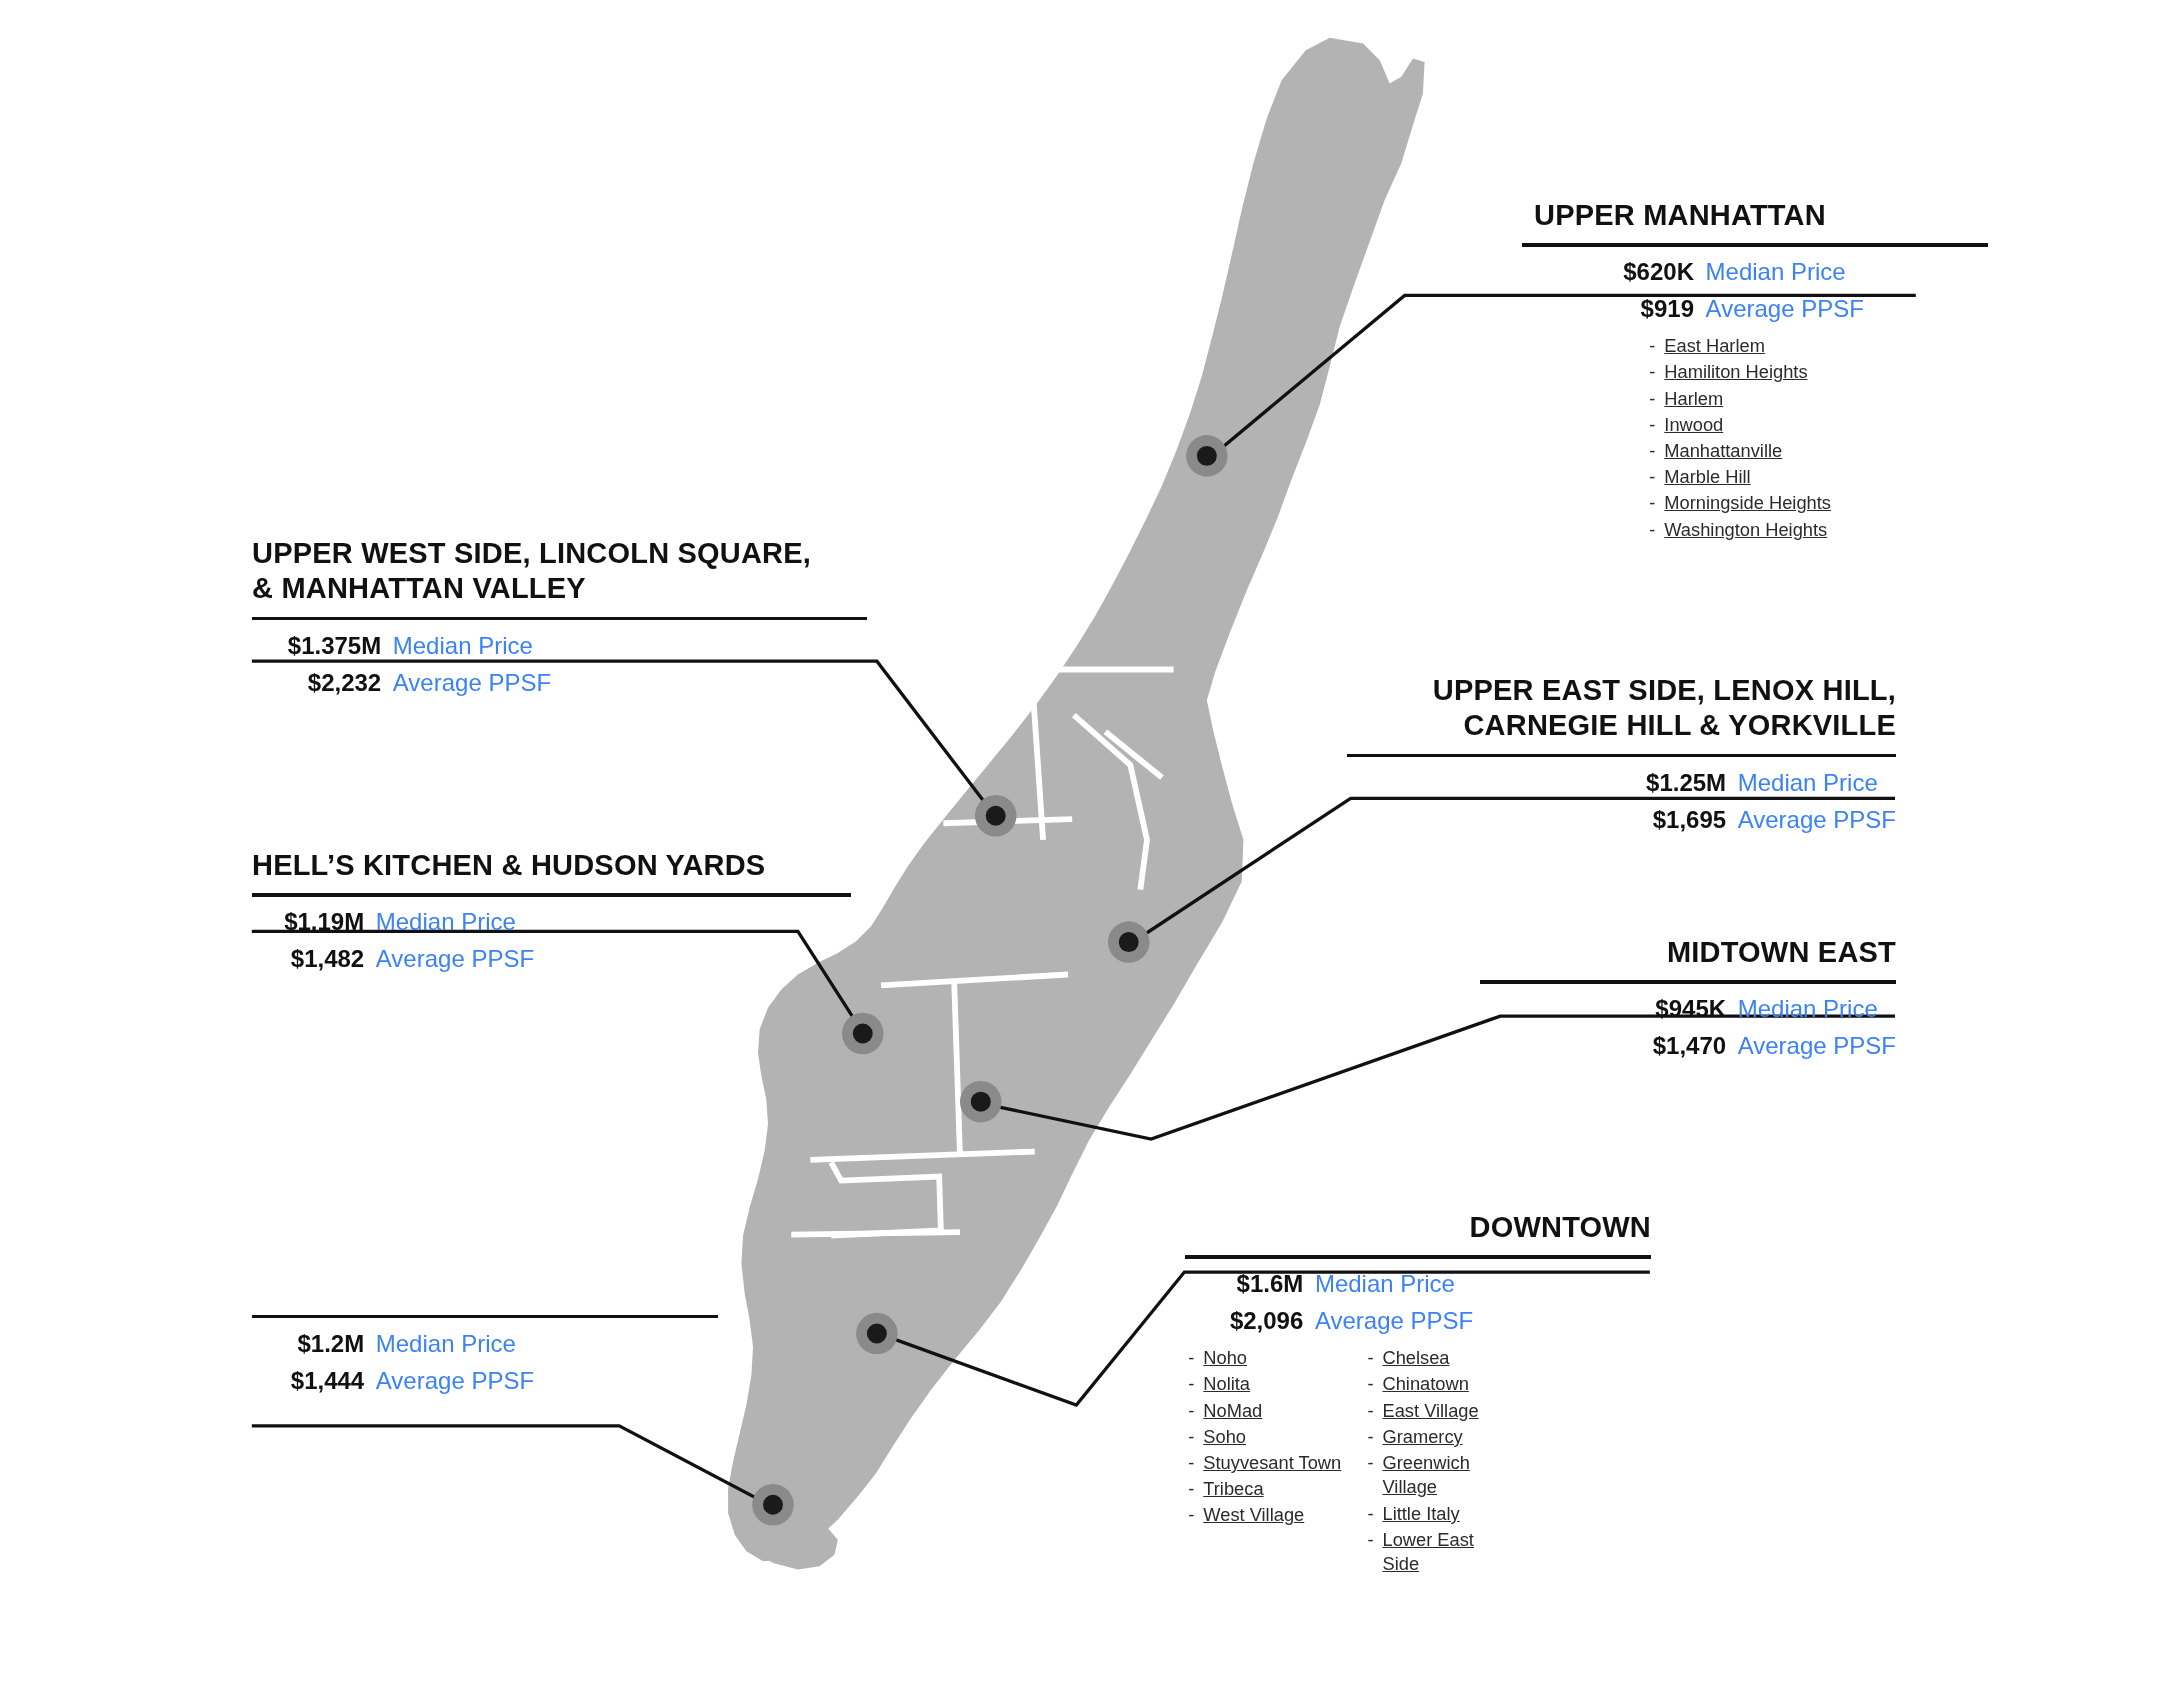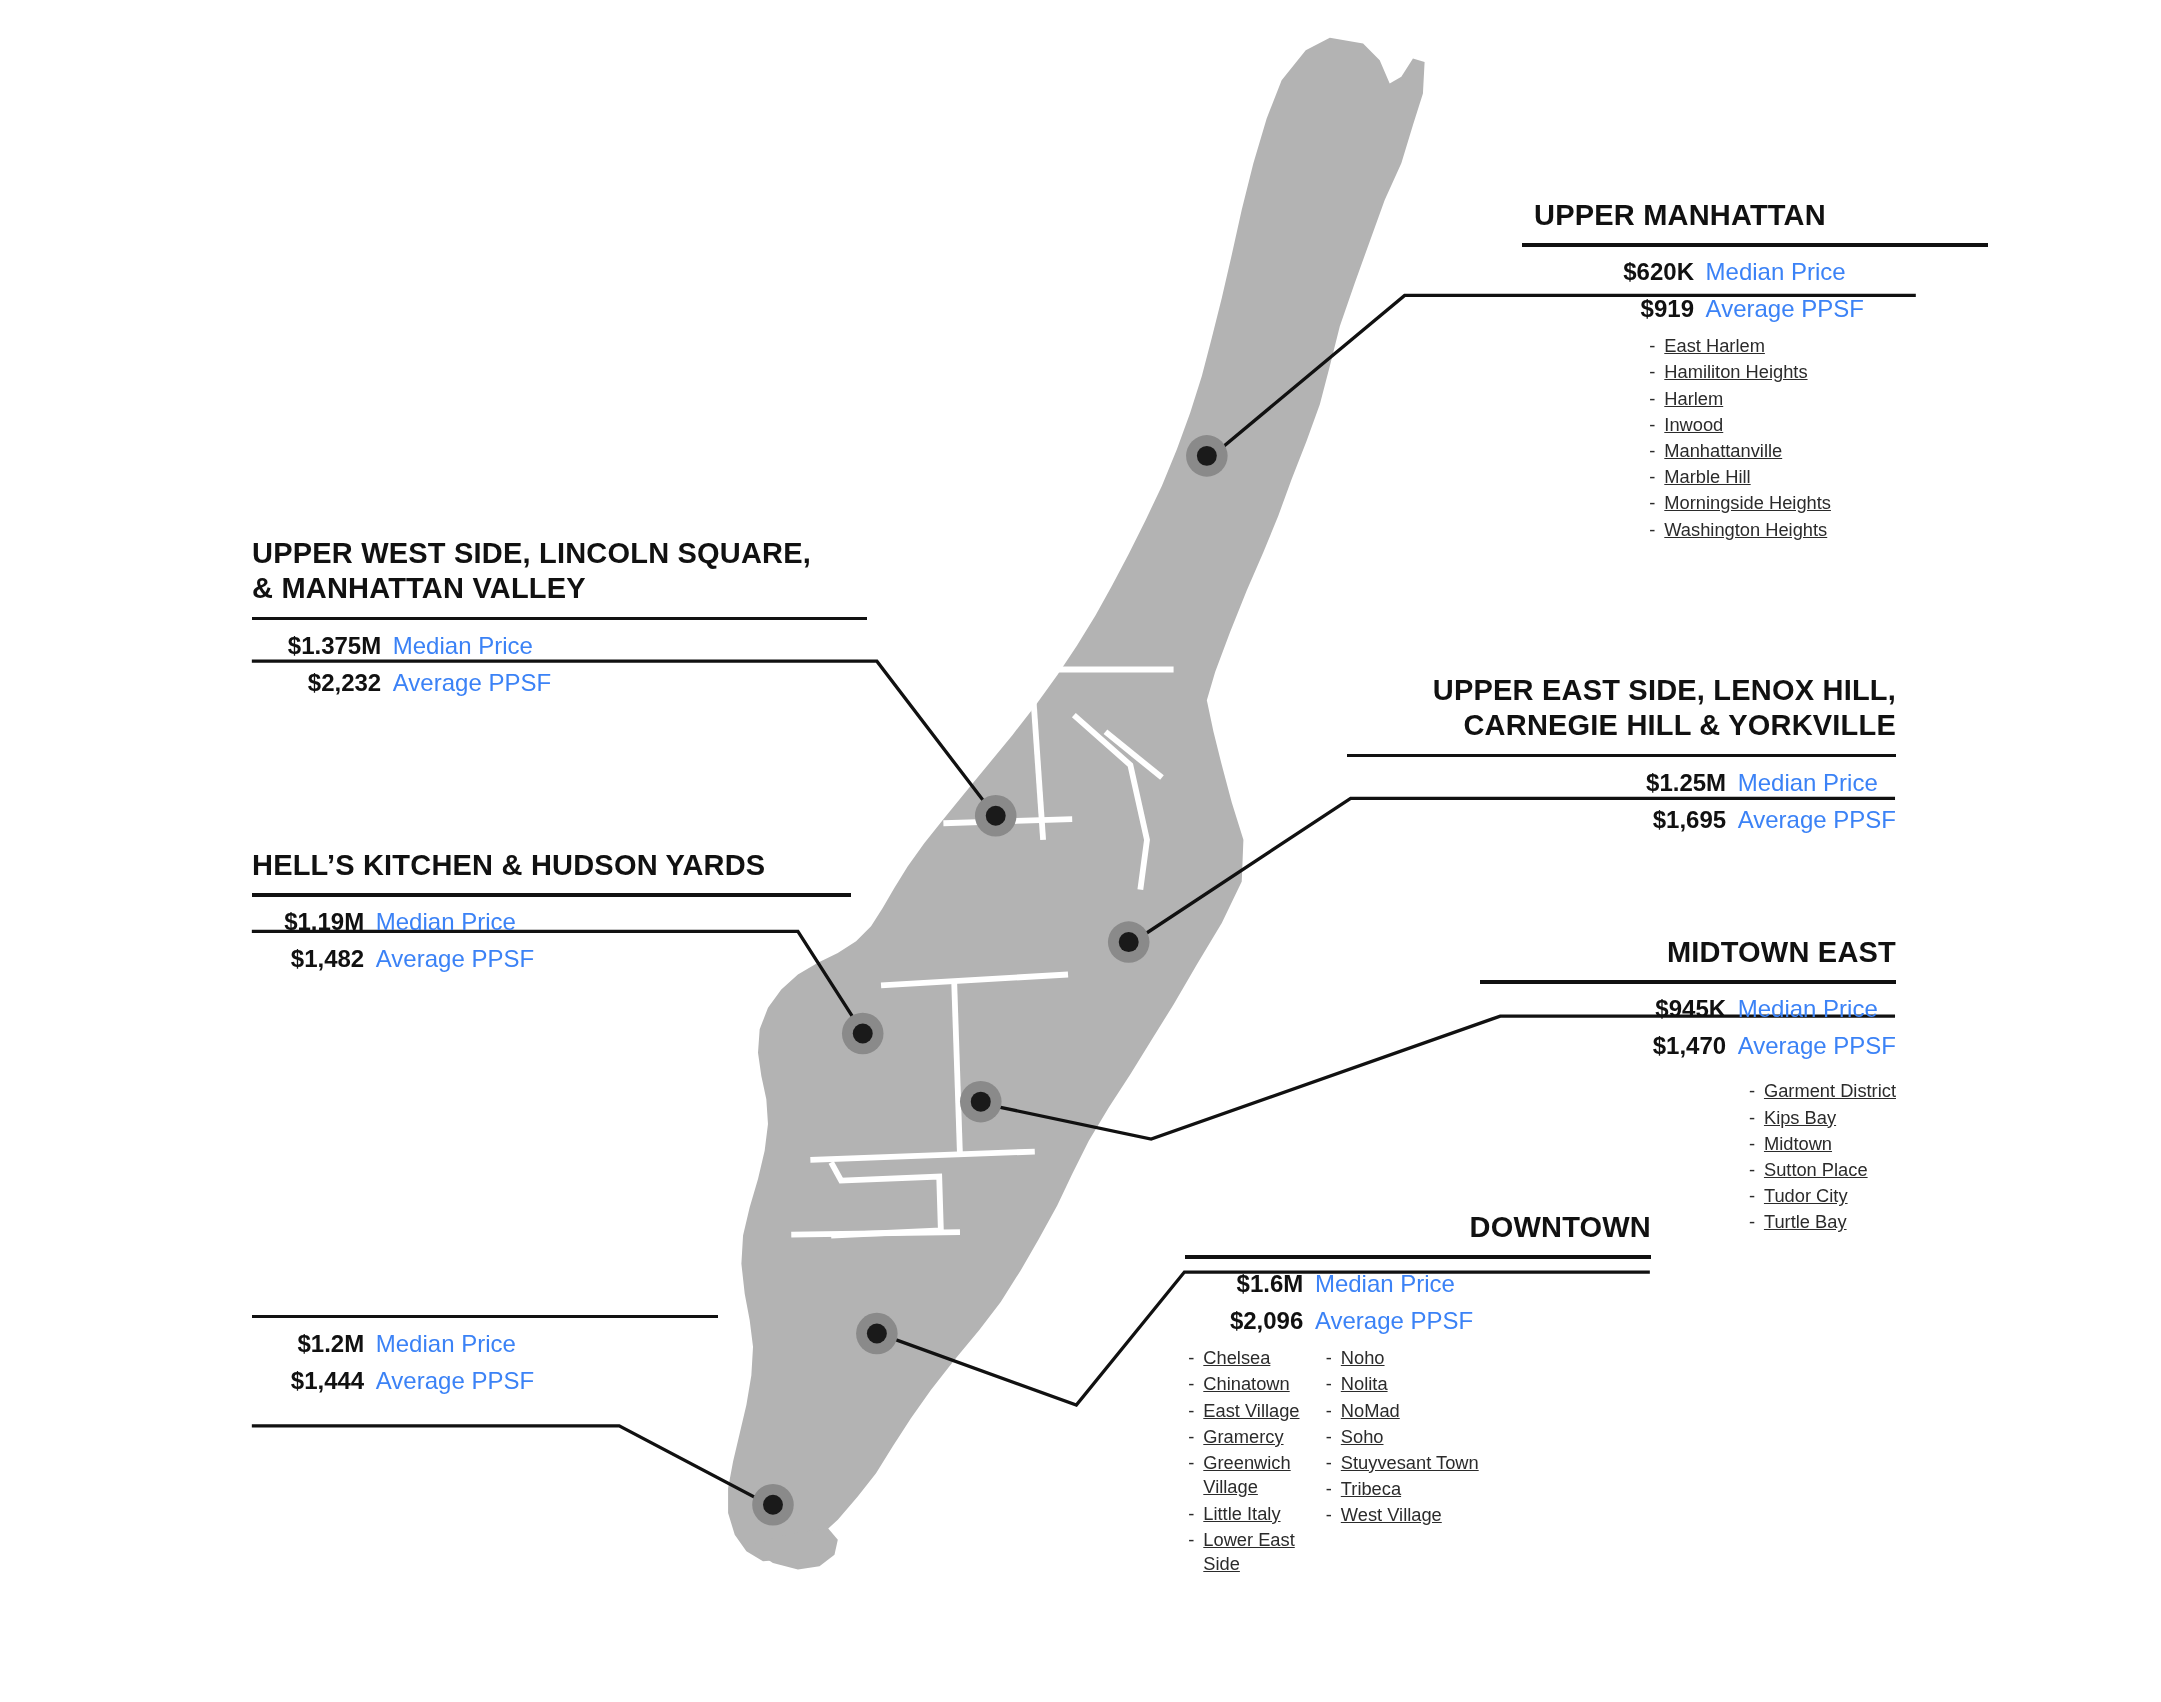--- a/index.html
+++ b/index.html
@@ -400,67 +400,57 @@
     <div class="stats">
       <div class="stat-row">
         <span class="stat-value sv-w-130 sv-gap">$945K</span>
         <span class="stat-label">Median Price</span>
       </div>
       <div class="stat-row">
         <span class="stat-value sv-w-130 sv-gap">$1,470</span>
         <span class="stat-label">Average PPSF</span>
       </div>
     </div>
-    <div class="neigh">
-      <ul>
-        <li>Garment District</li>
-        <li>Kips Bay</li>
-        <li>Midtown</li>
-        <li>Sutton Place</li>
-        <li>Tudor City</li>
-        <li>Turtle Bay</li>
-      </ul>
-    </div>
   </div>
 
   <div class="callout" id="c-downtown">
     <h2>DOWNTOWN</h2>
     <div class="rule"></div>
     <div class="stats">
       <div class="stat-row">
         <span class="stat-value sv-w-120 sv-gap">$1.6M</span>
         <span class="stat-label">Median Price</span>
       </div>
       <div class="stat-row">
         <span class="stat-value sv-w-120 sv-gap">$2,096</span>
         <span class="stat-label">Average PPSF</span>
       </div>
     </div>
     <div class="neigh">
       <div class="neigh-cols">
+        <ul>
+          <li>Noho</li>
+          <li>Nolita</li>
+          <li>NoMad</li>
+          <li>Soho</li>
+          <li>Stuyvesant Town</li>
+          <li>Tribeca</li>
+          <li>West Village</li>
+        </ul>
         <ul>
           <li>Chelsea</li>
           <li>Chinatown</li>
           <li>East Village</li>
           <li>Gramercy</li>
           <li>Greenwich
 Village</li>
           <li>Little Italy</li>
           <li>Lower East
 Side</li>
         </ul>
-        <ul>
-          <li>Noho</li>
-          <li>Nolita</li>
-          <li>NoMad</li>
-          <li>Soho</li>
-          <li>Stuyvesant Town</li>
-          <li>Tribeca</li>
-          <li>West Village</li>
-        </ul>
       </div>
     </div>
   </div>
 
   <div class="callout" id="c-fidi">
     <div class="rule"></div>
     <div class="stats">
       <div class="stat-row">
         <span class="stat-value sv-w-130 sv-gap">$1.2M</span>
         <span class="stat-label">Median Price</span>

